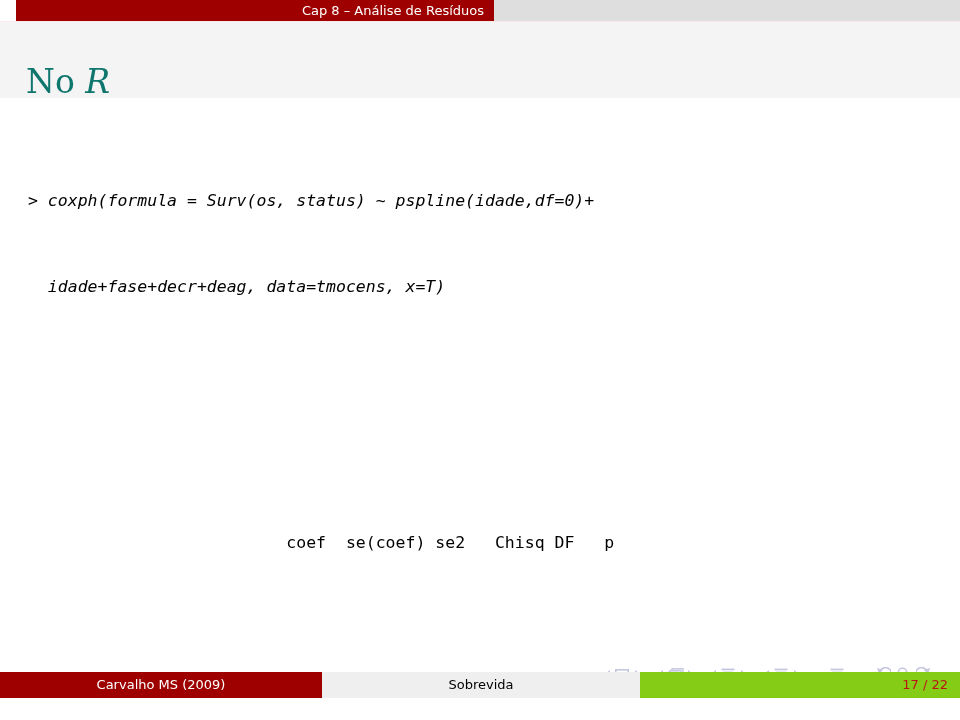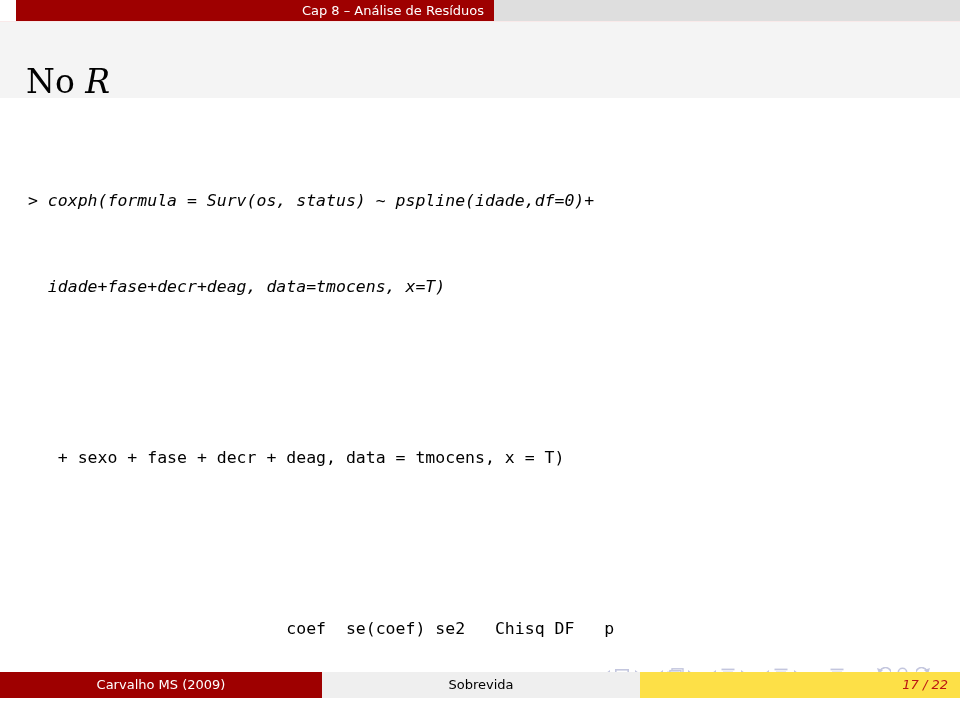--- a/index.html
+++ b/index.html
@@ -54,21 +54,21 @@
     width: 960px;
     height: 76px;
     background: #f4f4f4;
   }
   .frametitle {
     position: absolute;
     left: 26px;
     top: 40px;
     font-family: "DejaVu Serif", serif;
     font-size: 33px;
-    color: #000000;
+    color: #0f766e;
     letter-spacing: 0px;
     white-space: nowrap;
   }
   .frametitle .rmark {
     font-style: italic;
     font-family: "DejaVu Serif", serif;
   }
 
   
   .content {
@@ -157,25 +157,24 @@
     background: #9e0000;
     color: #ffffff;
   }
   .foot-title {
     left: 322px; width: 318px;
     background: #efefef;
     color: #000000;
   }
   .foot-page {
     left: 640px; width: 320px;
-    background: #fde047;
+    background: #84cc16;
     color: #bb1414;
     text-align: right;
     padding-right: 12px;
-    font-style: italic;
   }
 </style>
 </head>
 <body>
 
 <div class="headbar">
   <div class="headbar-title">Cap 8 – Análise de Resíduos</div>
 </div>
 <div class="headbar-rule"></div>
 
@@ -183,21 +182,20 @@
   <div class="frametitle">
     <span>No</span><span>&nbsp;</span><span class="rmark">R</span>
   </div>
 </div>
 
 <div class="content">
   <div class="verbatim">
     <span class="italic-block">&gt; coxph(formula = Surv(os, status) ~ pspline(idade,df=0)+</span>
     <span class="italic-block">  idade+fase+decr+deag, data=tmocens, x=T)</span>
     <span class="vgap"></span>
-    <span class="vline">   + sexo + fase + decr + deag, data = tmocens, x = T)</span>
     <span class="vgap"></span>
     <span class="vline">                          coef  se(coef) se2   Chisq DF   p</span>
     
     
     
     
     
     
     
     

